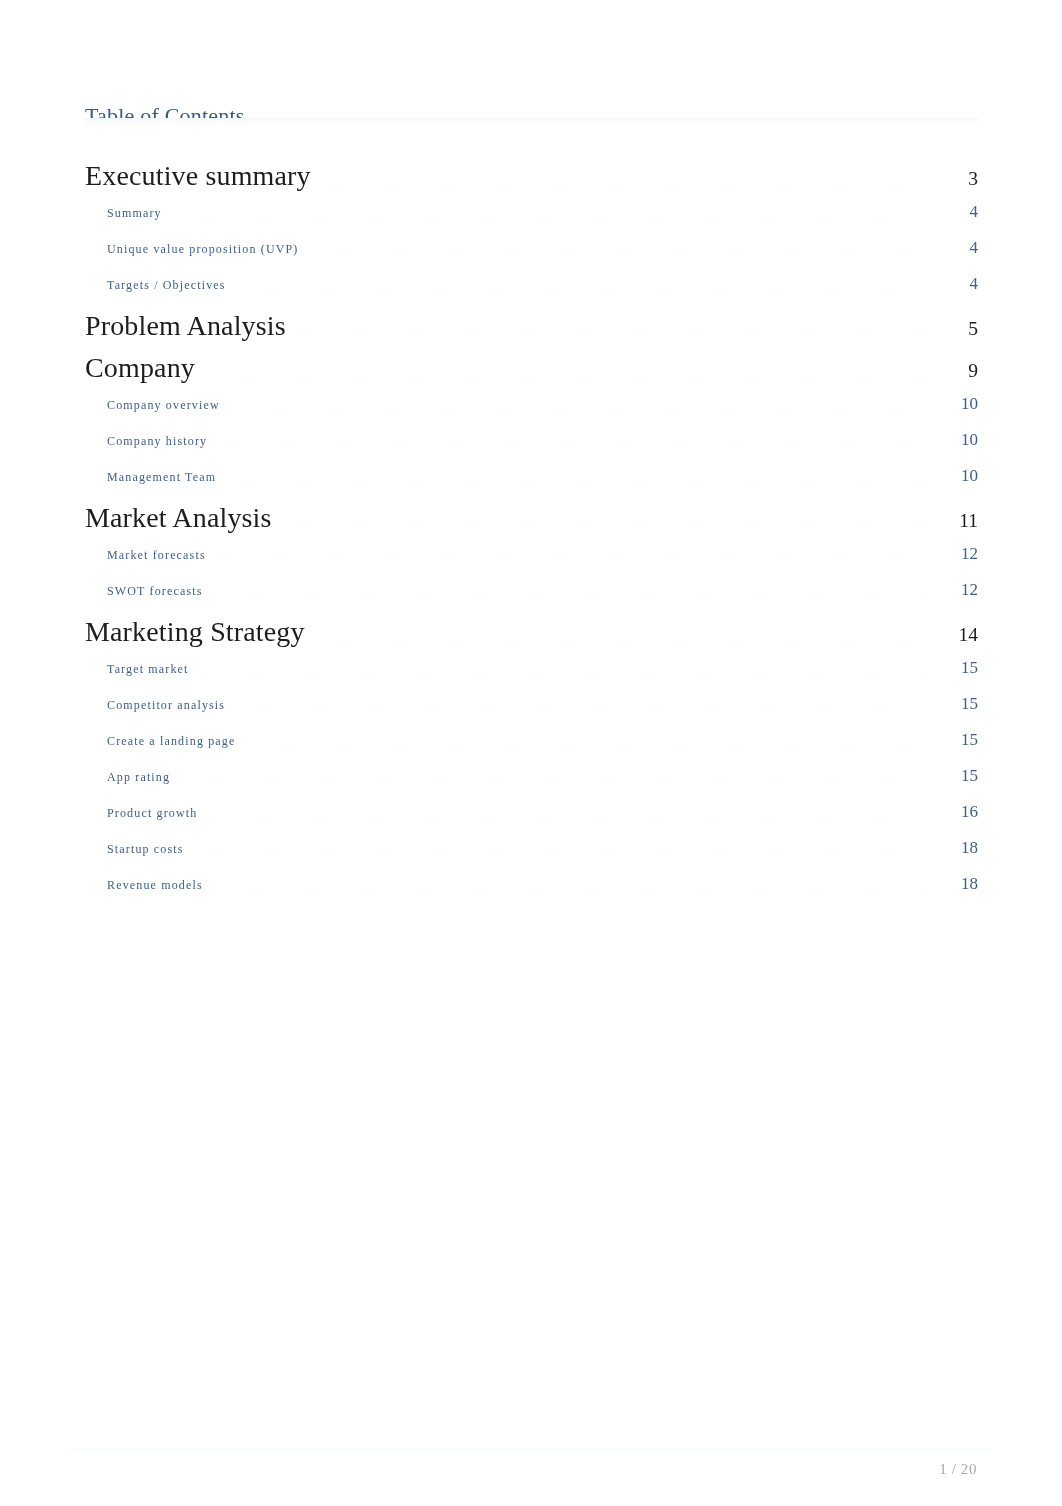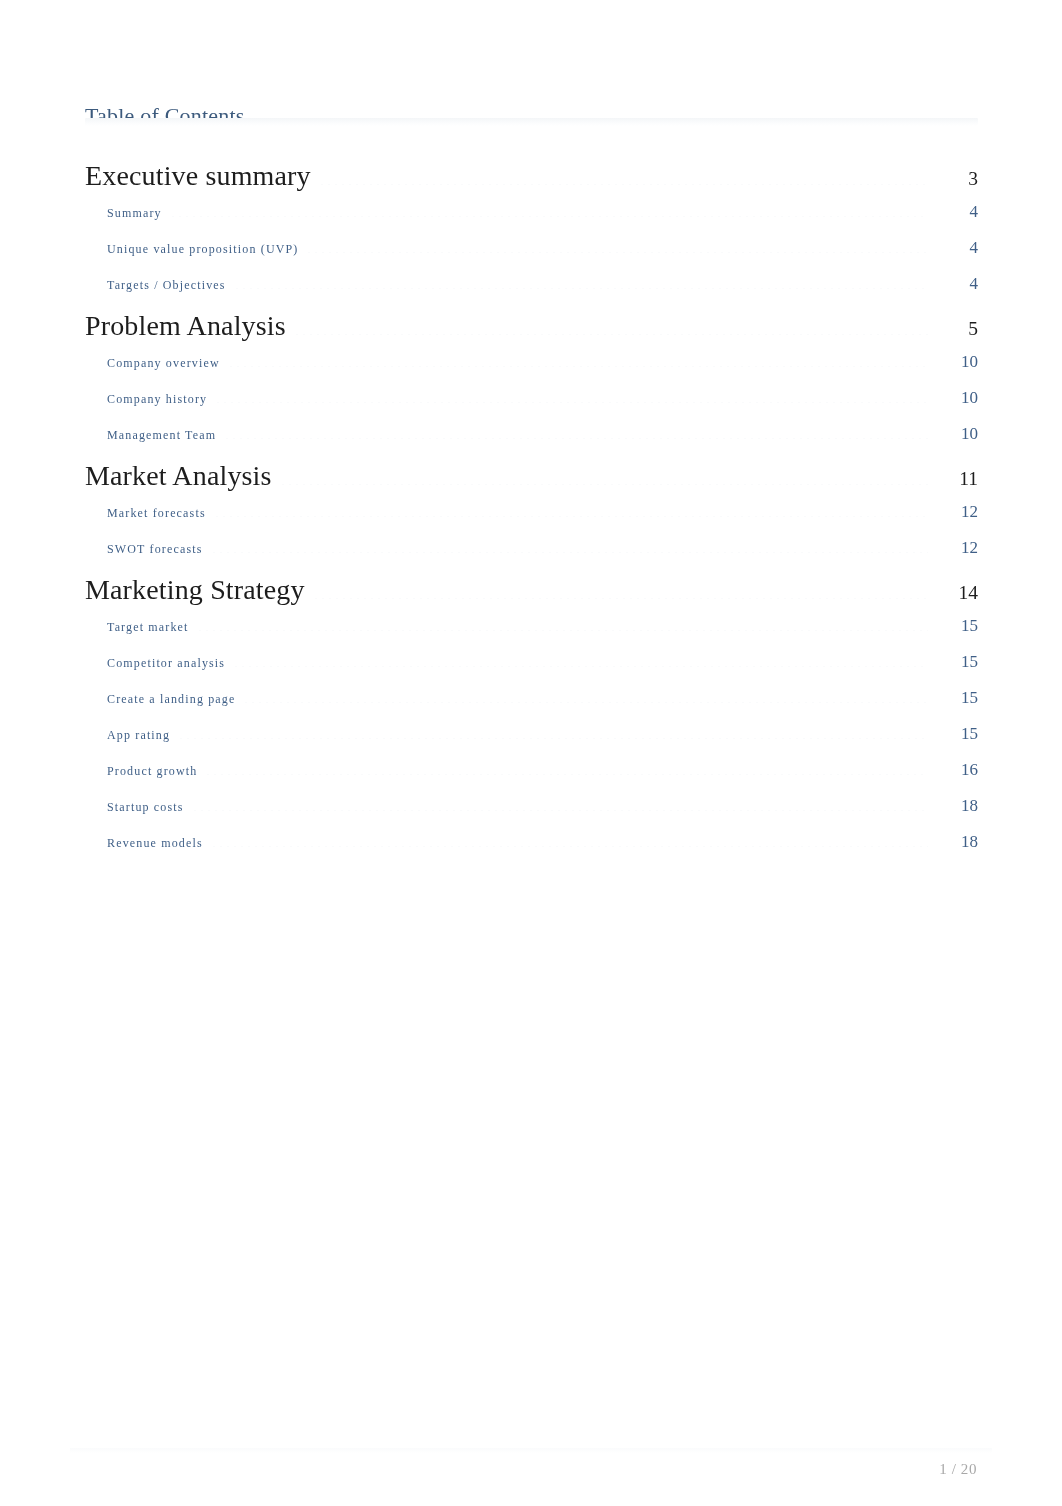--- a/index.html
+++ b/index.html
@@ -184,20 +184,25 @@
       <div class="toc-row level-2">
         <span class="toc-label">Targets / Objectives</span>
         <span class="toc-leader"></span>
         <span class="toc-page">4</span>
       </div>
       <div class="toc-row level-1">
         <span class="toc-label">Problem Analysis</span>
         <span class="toc-leader"></span>
         <span class="toc-page">5</span>
       </div>
+      <div class="toc-row level-1">
+        <span class="toc-label">Company</span>
+        <span class="toc-leader"></span>
+        <span class="toc-page">9</span>
+      </div>
       <div class="toc-row level-2">
         <span class="toc-label">Company overview</span>
         <span class="toc-leader"></span>
         <span class="toc-page">10</span>
       </div>
       <div class="toc-row level-2">
         <span class="toc-label">Company history</span>
         <span class="toc-leader"></span>
         <span class="toc-page">10</span>
       </div>

